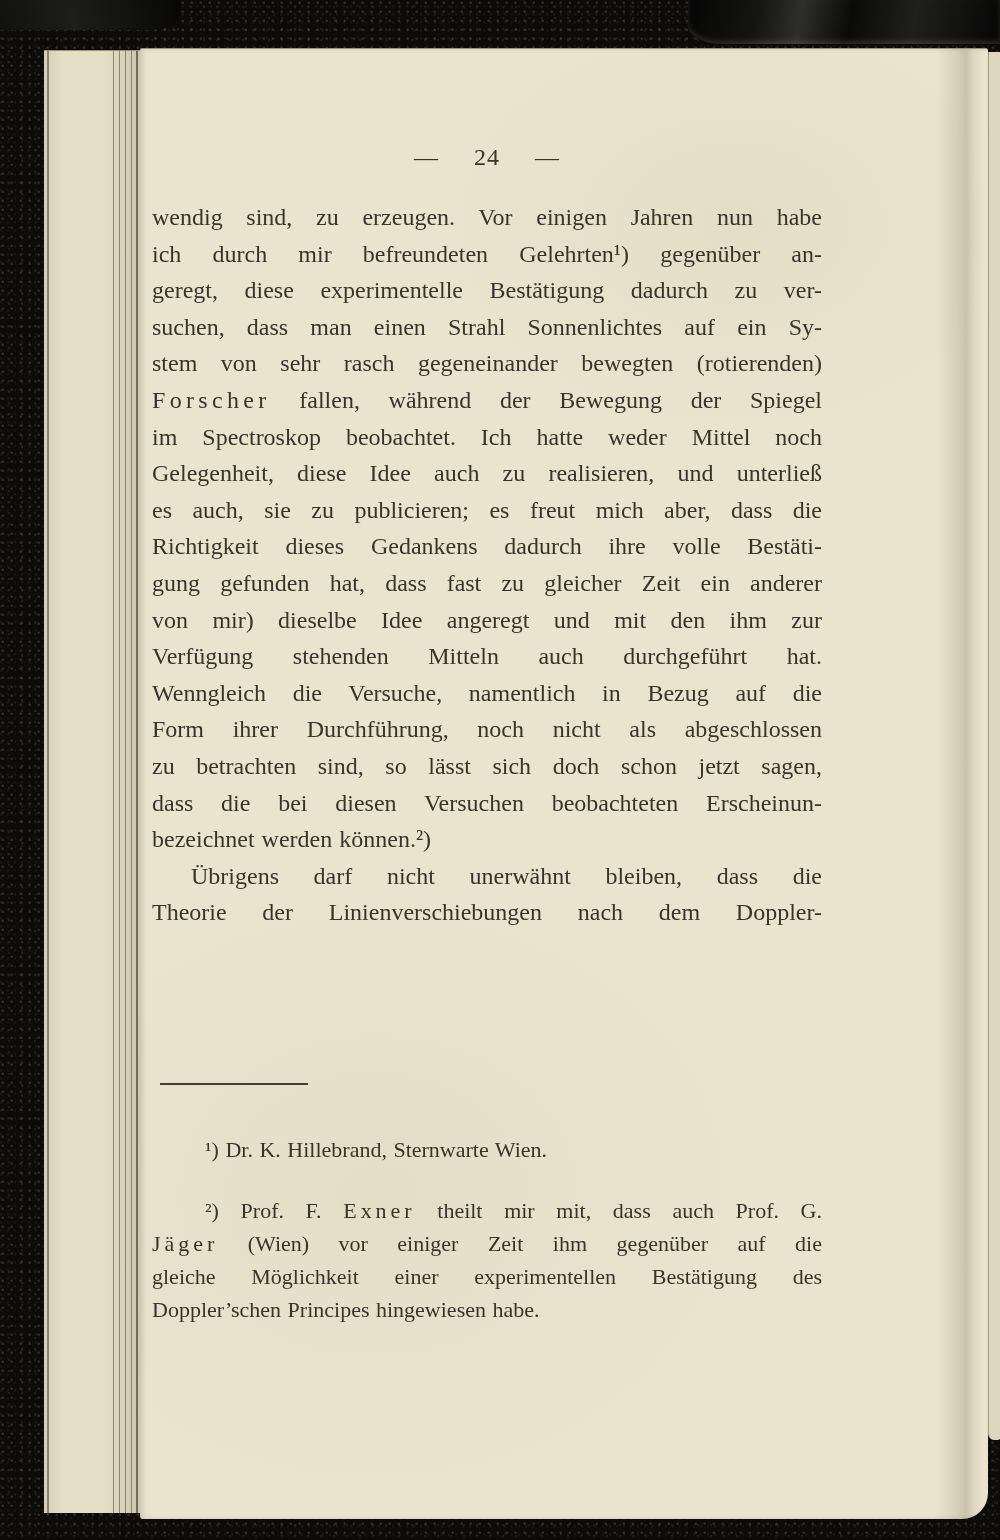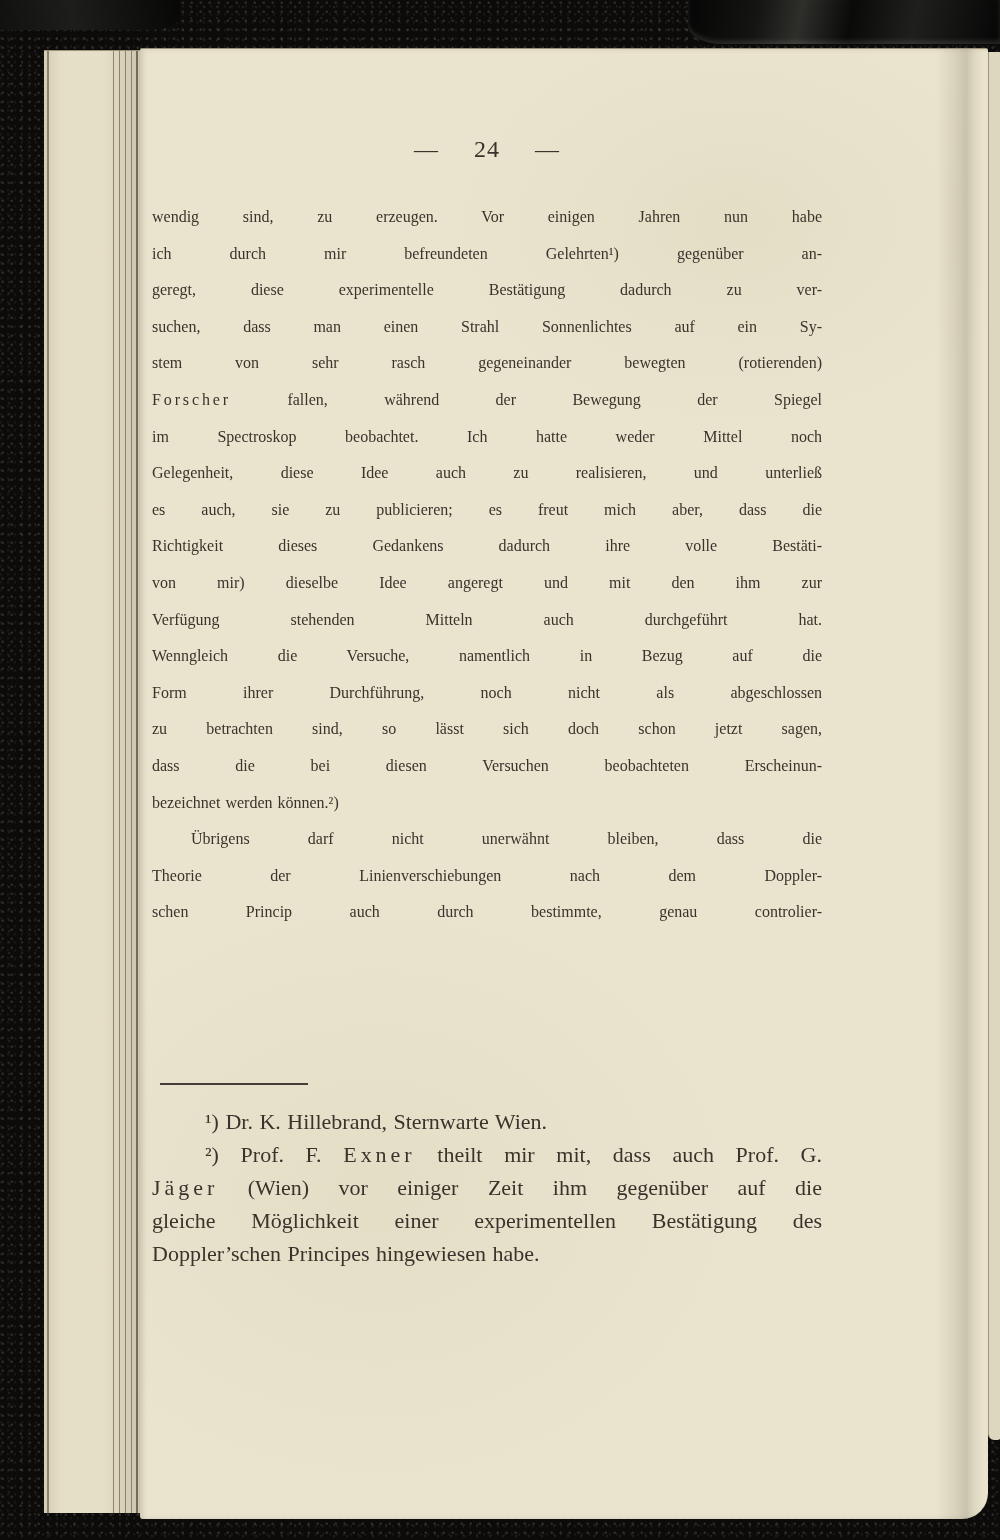--- a/index.html
+++ b/index.html
@@ -51,40 +51,40 @@
     background:linear-gradient(90deg, rgba(0,0,0,0) 0%, rgba(118,108,82,.16) 38%, rgba(84,77,58,.22) 58%, rgba(118,108,82,.10) 74%, rgba(0,0,0,0) 92%);
     border-bottom-right-radius:26px;
   }
   .sliver{
     position:absolute;left:988px;top:52px;width:12px;height:1388px;
     background:var(--paper-adjacent,#ded7bf);
     border-left:1px solid rgba(120,110,85,.6);
     border-bottom-left-radius:6px;border-bottom-right-radius:4px;
   }
   .pagenum{
-    position:absolute;left:152px;top:136px;width:670px;
+    position:absolute;left:152px;top:144px;width:670px;
     text-align:center;font-size:24px;color:var(--ink,#38342c);
     word-spacing:28px;letter-spacing:1px;
   }
   .textcol{position:absolute;left:152px;width:670px;color:var(--ink,#38342c);}
   .bodycol{top:199px;}
   .footcol{top:1105px;}
   .bline{
-    font-size:16px;line-height:36.6px;
+    font-size:24px;line-height:36.6px;
     text-align:justify;text-align-last:justify;
     word-spacing:1px;
   }
   .fline{
     font-size:22px;line-height:33px;
     text-align:justify;text-align-last:justify;
     word-spacing:1px;
   }
   .bline.last,.fline.last{text-align-last:left;font-family:Liberation Serif, serif;}
   .bline.indent{text-indent:39px;}
-  .fline.indent{text-indent:53px;}
+  .fline.indent{text-indent:53px;margin-top:28px;}
   .sp{letter-spacing:.18em;}
   .footnote-rule{
     position:absolute;left:160px;top:1083px;width:148px;height:2px;
     background:#433f36;
   }
 </style>
 </head>
 <body>
 
 <div class="scene">
@@ -110,30 +110,30 @@
       <div class="bline"><span>wendig sind, zu erzeugen.  Vor einigen Jahren nun habe</span></div>
       <div class="bline"><span>ich durch mir befreundeten Gelehrten¹) gegenüber an-</span></div>
       <div class="bline"><span>geregt, diese experimentelle Bestätigung dadurch zu ver-</span></div>
       <div class="bline"><span>suchen, dass man einen Strahl Sonnenlichtes auf ein Sy-</span></div>
       <div class="bline"><span>stem von sehr rasch gegeneinander bewegten (rotierenden)</span></div>
       <div class="bline"><span class="sp">Forscher</span><span> fallen, während der Bewegung der Spiegel</span></div>
       <div class="bline"><span>im Spectroskop beobachtet.  Ich hatte weder Mittel noch</span></div>
       <div class="bline"><span>Gelegenheit, diese Idee auch zu realisieren, und unterließ</span></div>
       <div class="bline"><span>es auch, sie zu publicieren; es freut mich aber, dass die</span></div>
       <div class="bline"><span>Richtigkeit dieses Gedankens dadurch ihre volle Bestäti-</span></div>
+      <div class="bline"><span>gung gefunden hat, dass fast zu gleicher Zeit ein anderer</span></div>
       <div class="bline"><span>von mir) dieselbe Idee angeregt und mit den ihm zur</span></div>
       <div class="bline"><span>Verfügung stehenden Mitteln auch durchgeführt hat.</span></div>
       <div class="bline"><span>Wenngleich die Versuche, namentlich in Bezug auf die</span></div>
       <div class="bline"><span>Form ihrer Durchführung, noch nicht als abgeschlossen</span></div>
       <div class="bline"><span>zu betrachten sind, so lässt sich doch schon jetzt sagen,</span></div>
       <div class="bline"><span>dass die bei diesen Versuchen beobachteten Erscheinun-</span></div>
       <div class="bline last"><span>bezeichnet werden können.²)</span></div>
       <div class="bline indent"><span>Übrigens darf nicht unerwähnt bleiben, dass die</span></div>
       <div class="bline"><span>Theorie der Linienverschiebungen nach dem Doppler-</span></div>
-      <div class="bline"><span>schen Princip auch durch bestimmte, genau controlier-</span></div>
     </div>
 
   <div class="footnote-rule"></div>
 
   <div class="textcol footcol" id="footnote-lines">
       <div class="fline indent last"><span>¹) Dr. K. Hillebrand, Sternwarte Wien.</span></div>
       <div class="fline indent"><span>²) Prof. F. </span><span class="sp">Exner</span><span> theilt mir mit, dass auch Prof. G.</span></div>
       <div class="fline"><span class="sp">Jäger</span><span> (Wien) vor einiger Zeit ihm gegenüber auf die</span></div>
       <div class="fline"><span>gleiche Möglichkeit einer experimentellen Bestätigung des</span></div>
       <div class="fline last"><span>Doppler’schen Principes hingewiesen habe.</span></div>

